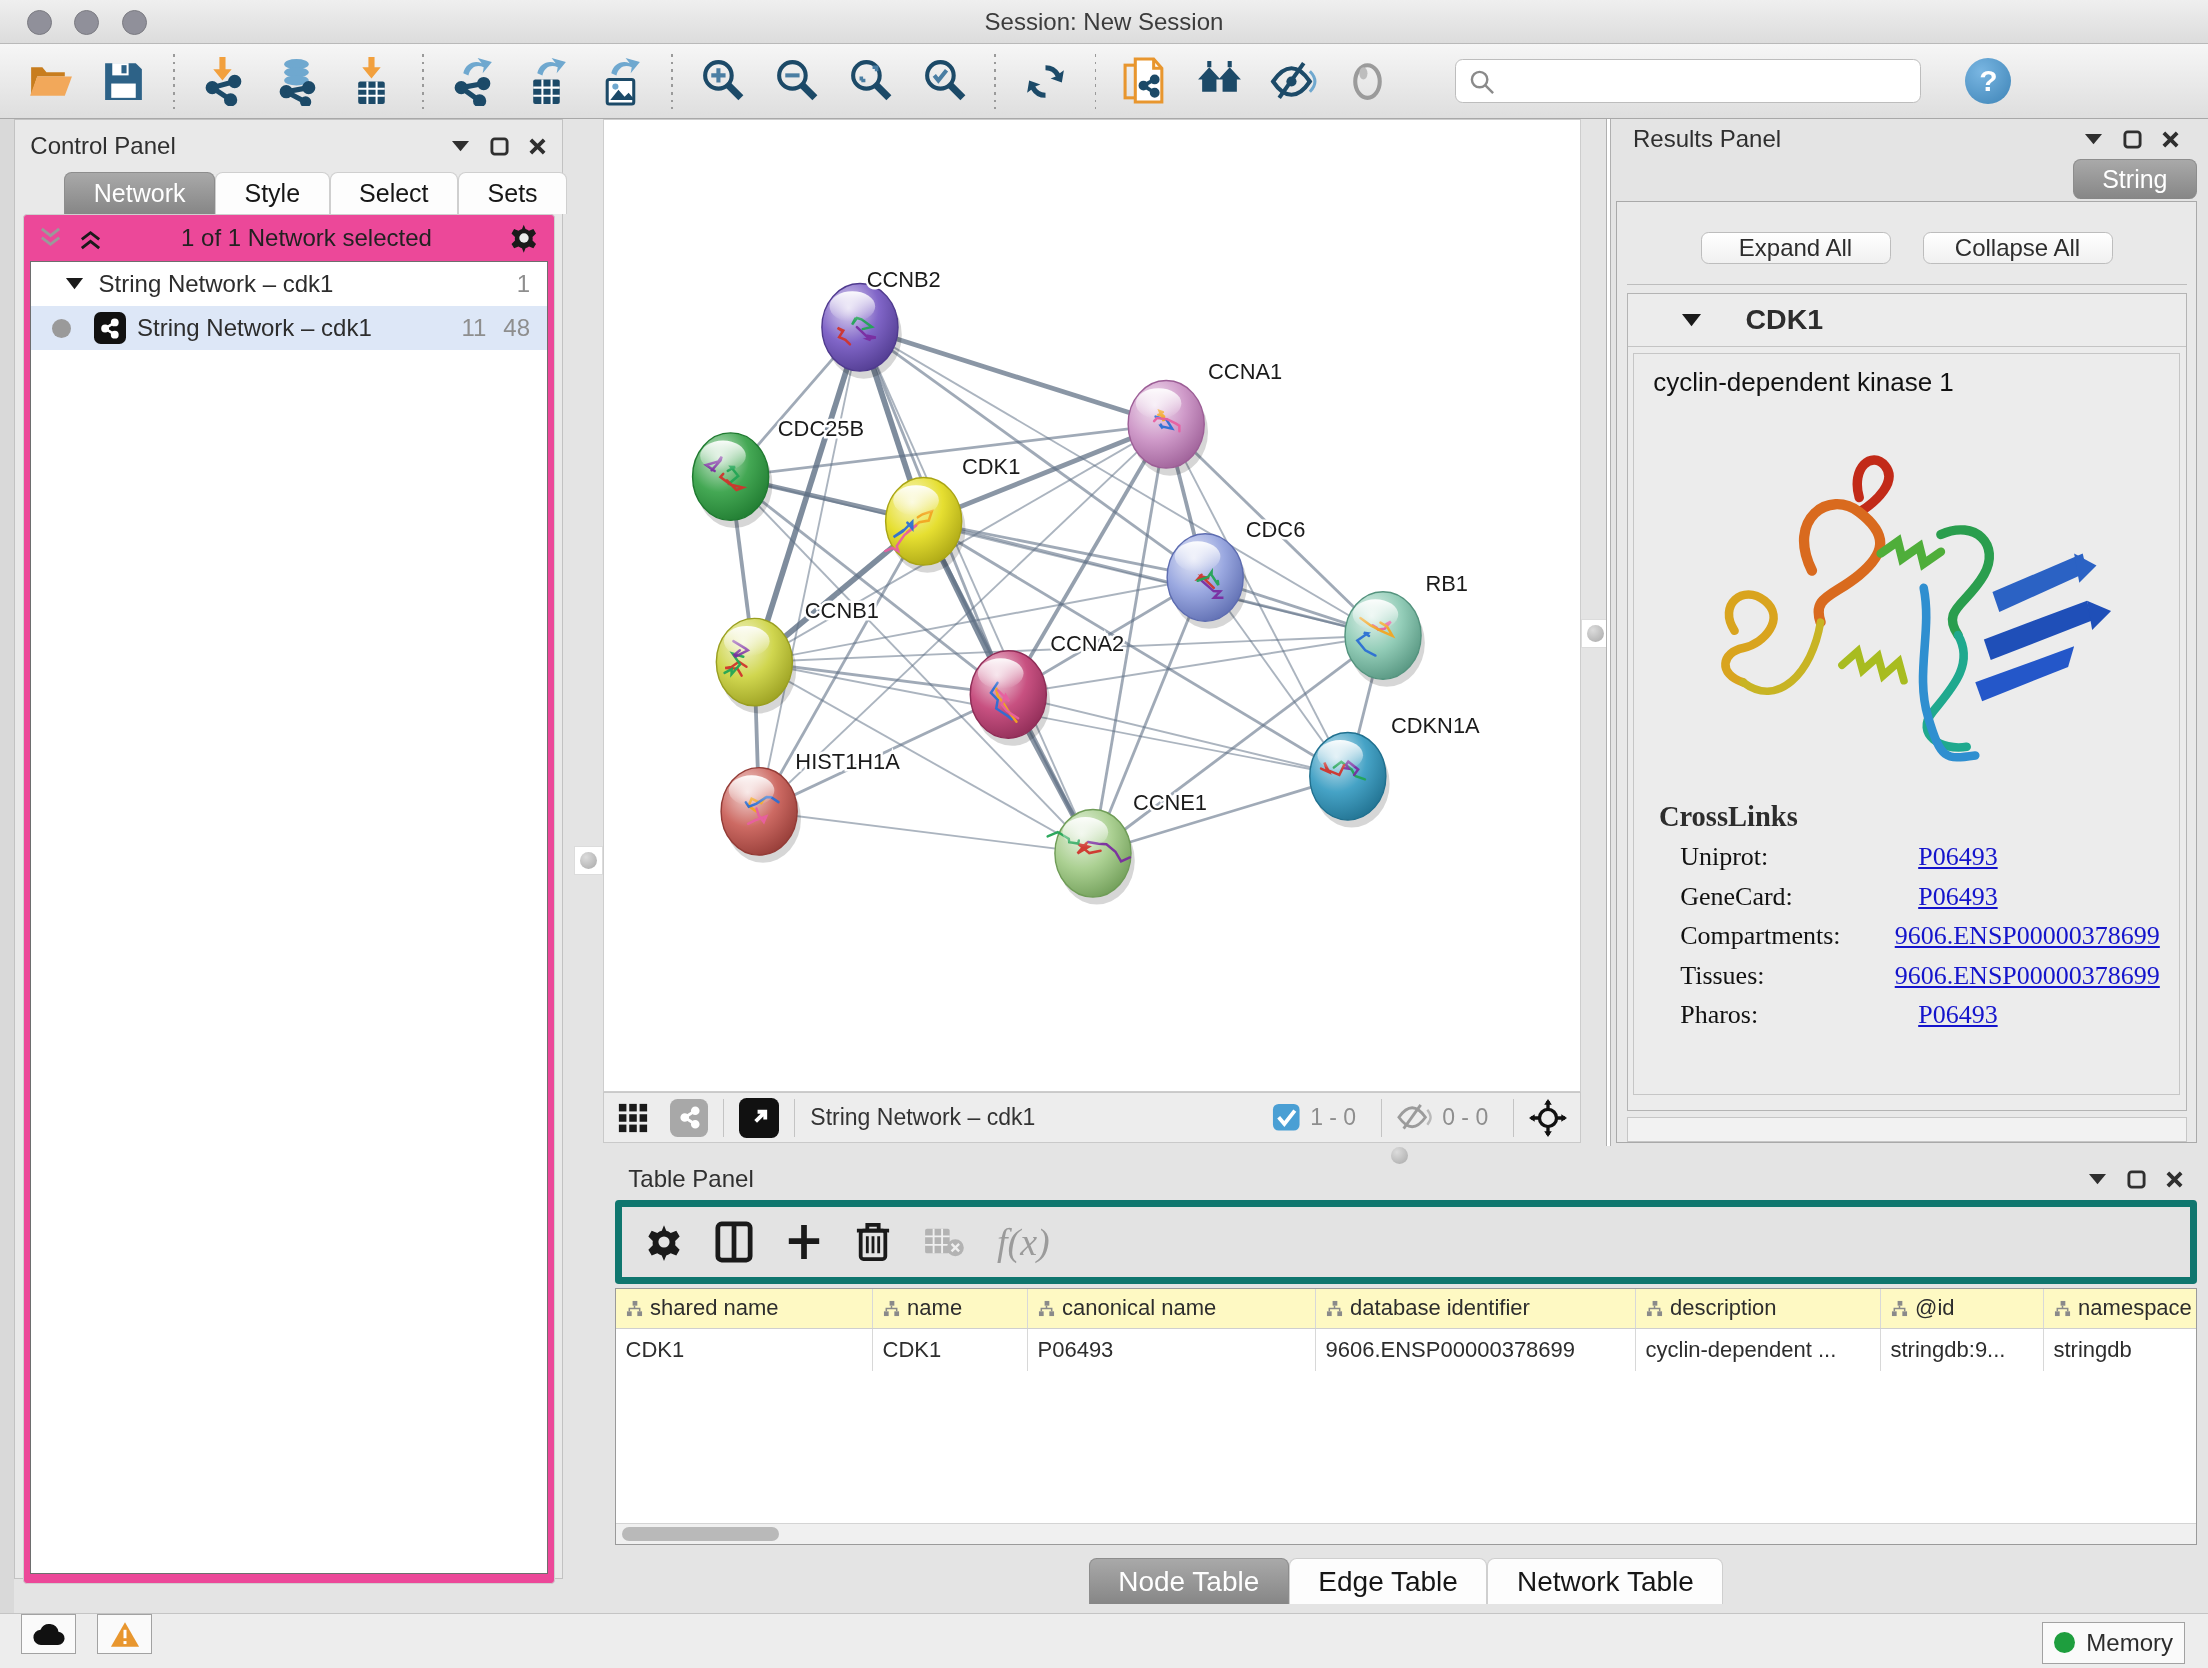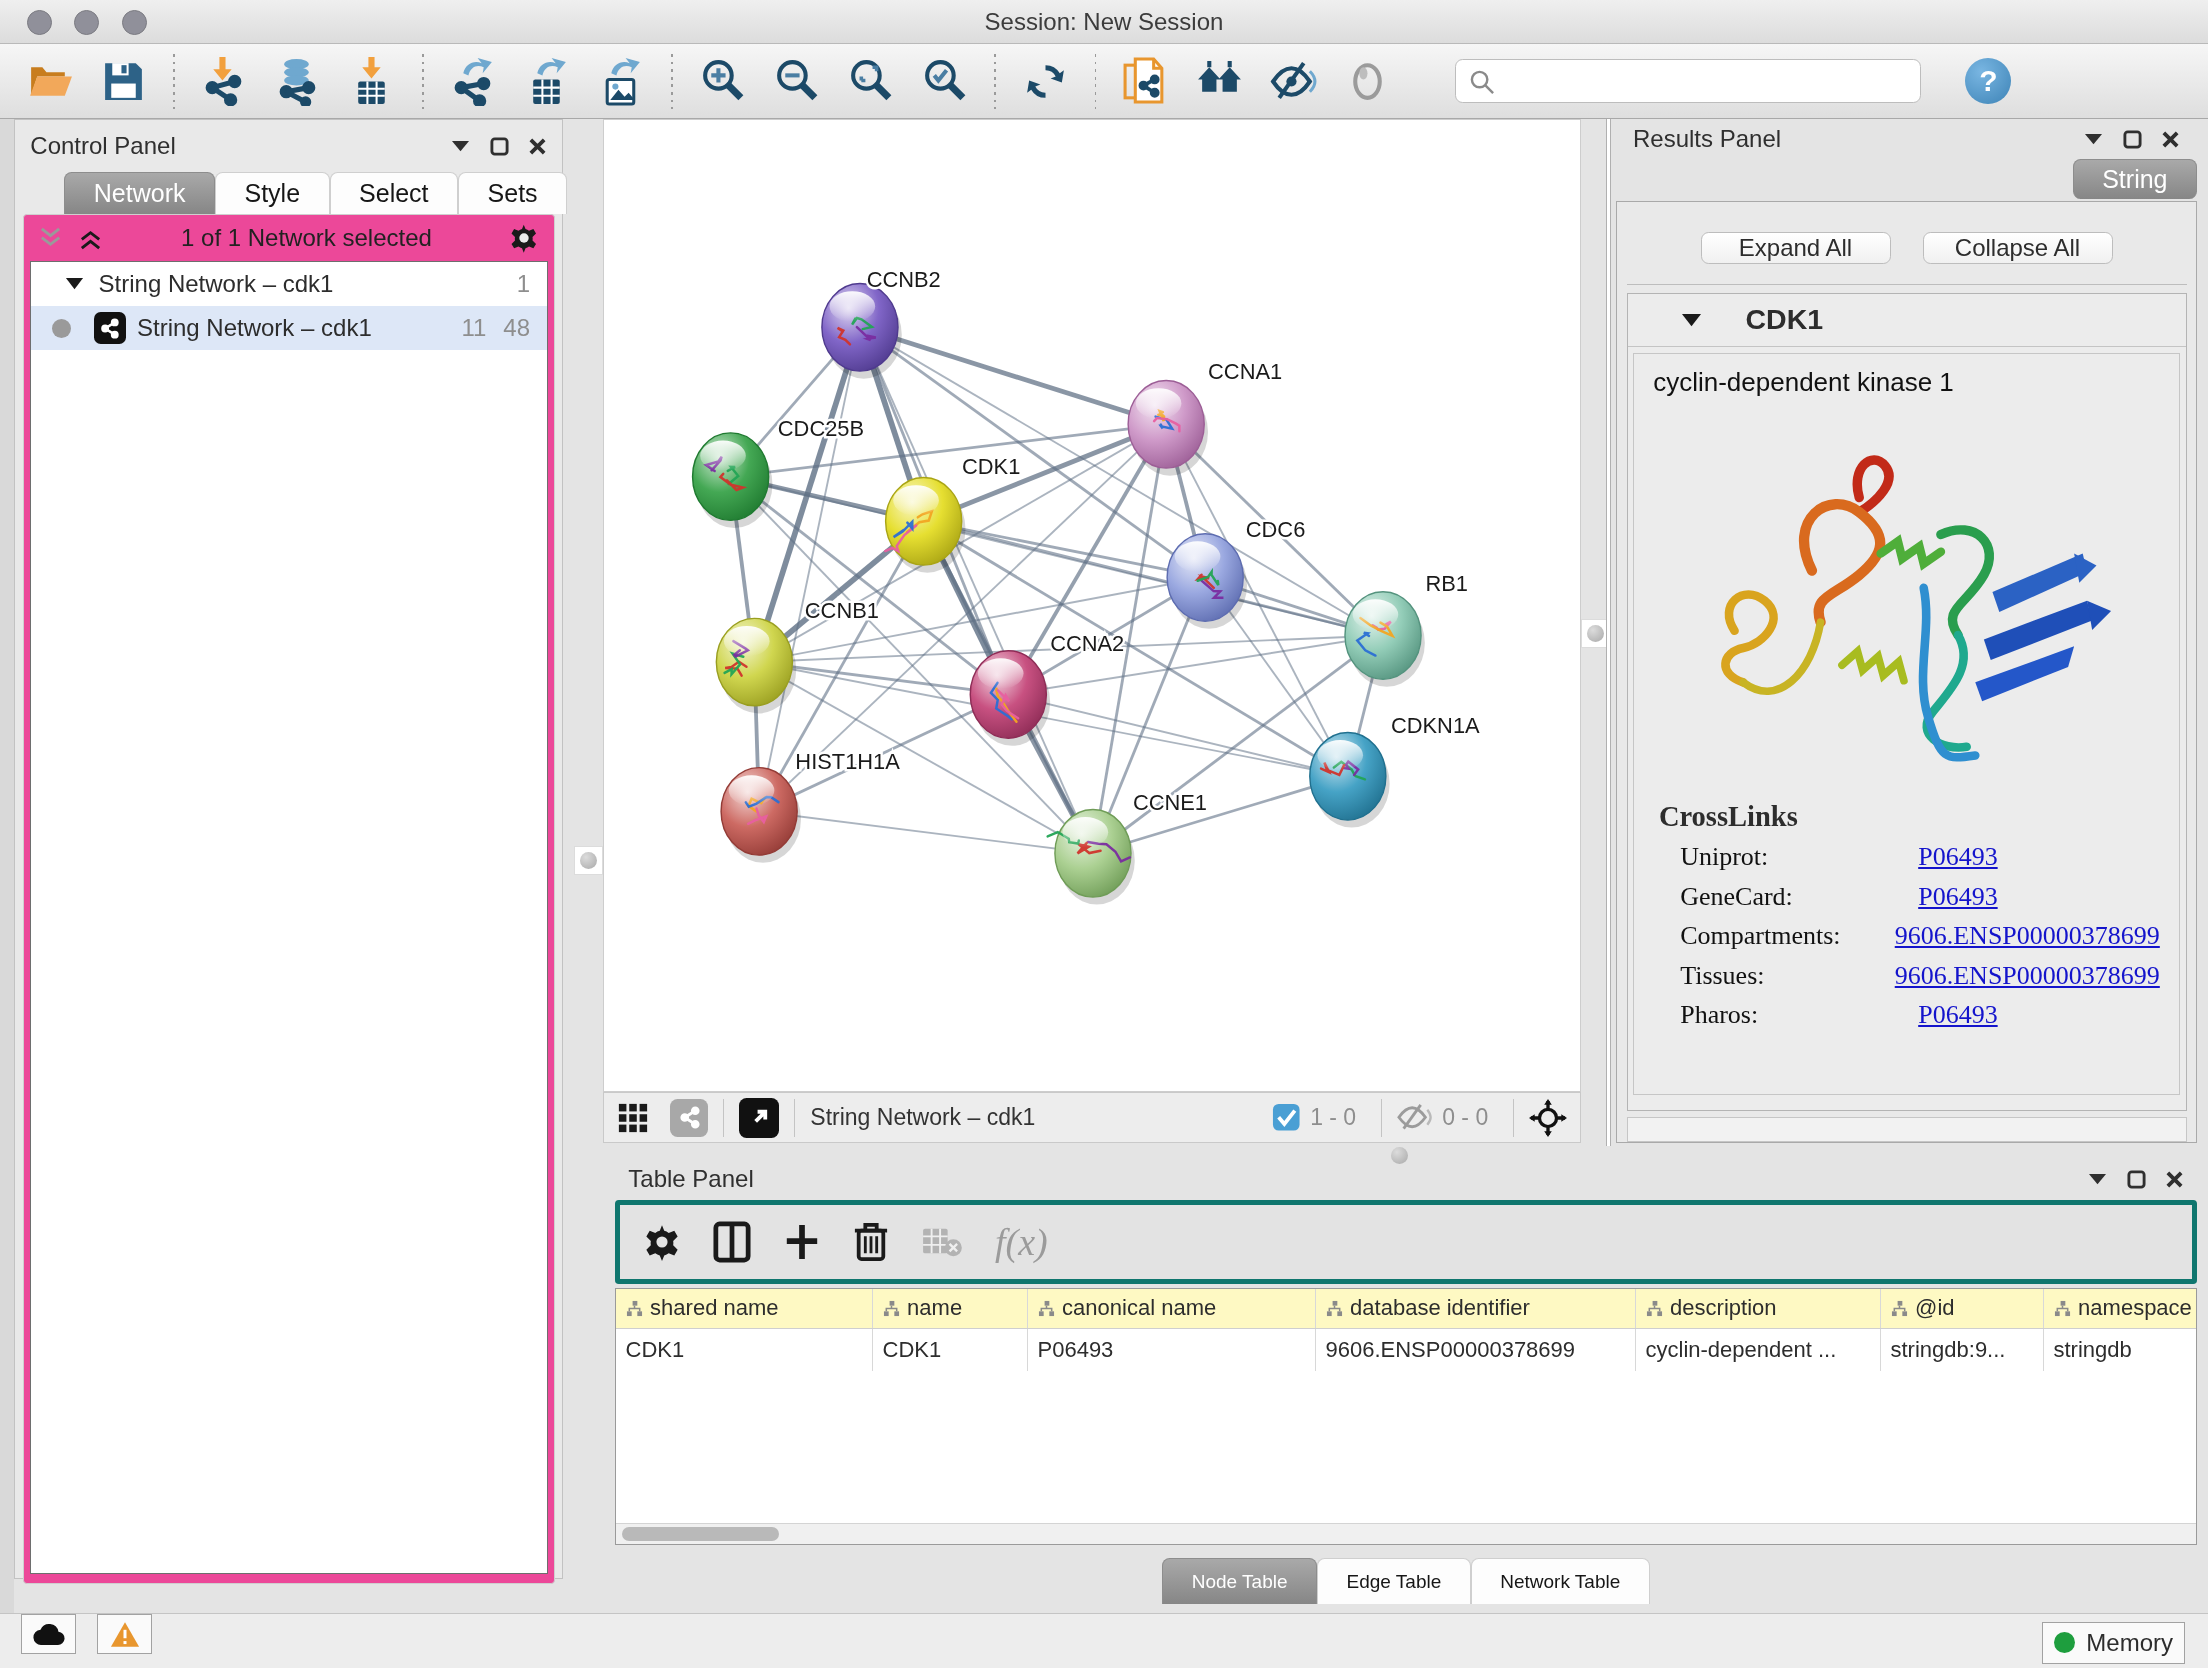--- a/index.html
+++ b/index.html
@@ -94,36 +94,36 @@
   .xl { font-family:"Liberation Serif", serif; }
   .xl-title { font-size:28.5px; font-weight:bold; margin:5.7px 0 7.6px 5.7px; }
   .xl-row { display:flex; font-size:26px; margin:9.5px 0 9.5px 27px; }
   .xl-label { width:238px; color:#111; }
   .xl-link { color:#1414cc; text-decoration:underline; cursor:pointer; }
   .rp-scrollstrip { margin-top:5.7px; height:25px; background:#f2f2f2; border:1px solid #c6c6c6; }
 
   
   .table-panel { left:615px; top:1158px; width:1582px; height:397px; }
   .tp-head { height:42px; display:flex; align-items:center; justify-content:space-between; padding:0 13.3px; }
-  .tp-toolbar { height:84px; background:#e3e3e3; border:5px solid #0f766e; border-radius:3.8px;
+  .tp-toolbar { height:84px; background:#e3e3e3; border:7px solid #0f766e; border-radius:3.8px;
     display:flex; align-items:center; gap:32px; padding:0 23px; }
   .tp-toolbar .dis { opacity:.45; }
   .fx { font-family:"Liberation Serif", serif; font-style:italic; font-size:38px; color:#9b9b9b; }
   .grid-table { margin-top:3.8px; height:257px; border:1px solid #9a9a9a; background:#fff;
     overflow:hidden; position:relative; }
   .tr { display:flex; }
   .th-row { background:#fef9c3; border-bottom:1.9px solid #cfcfcf; height:40px; }
   .td-row { height:42px; }
   .cell { display:flex; align-items:center; gap:7.6px; padding:0 9.5px; font-size:22px;
     border-right:1px solid #d8d8d8; overflow:hidden; white-space:nowrap; flex:none; }
   .c0{width:257px}.c1{width:155px}.c2{width:288px}.c3{width:320px}.c4{width:245px}.c5{width:163px}.c6{width:190px;border-right:none}
   .hscroll { position:absolute; left:0; bottom:0; width:100%; height:21px; background:#f0f0f0; border-top:1px solid #d4d4d4; }
   .hthumb { position:absolute; left:5.7px; top:2.9px; width:157px; height:14.3px; background:#b9b9b9; border-radius:7.6px; }
   .tp-tabs { margin-top:13.3px; display:flex; justify-content:center; }
-  .tp-tabs .tab { height:46px; font-size:19px; }
+  .tp-tabs .tab { height:46px; font-size:28px; }
 
   
   .statusbar { left:0; top:1613px; width:2208px; height:55px; background:#ededed;
     border-top:1px solid #c4c4c4; display:flex; }
   .sb-btn { width:55px; height:40px; background:#fafafa; border:1.9px solid #a2a2a2;
     display:flex; align-items:center; justify-content:center; margin-left:21px; cursor:pointer; }
   .mem-btn { position:absolute; right:23px; top:7.6px; width:143px; height:42px; background:#fafafa;
     border:1.9px solid #a2a2a2; display:flex; align-items:center; justify-content:center; gap:11.4px;
     font-size:24px; cursor:pointer; }
   .mem-dot { width:21px; height:21px; border-radius:50%; background:#1e9e3e; }

